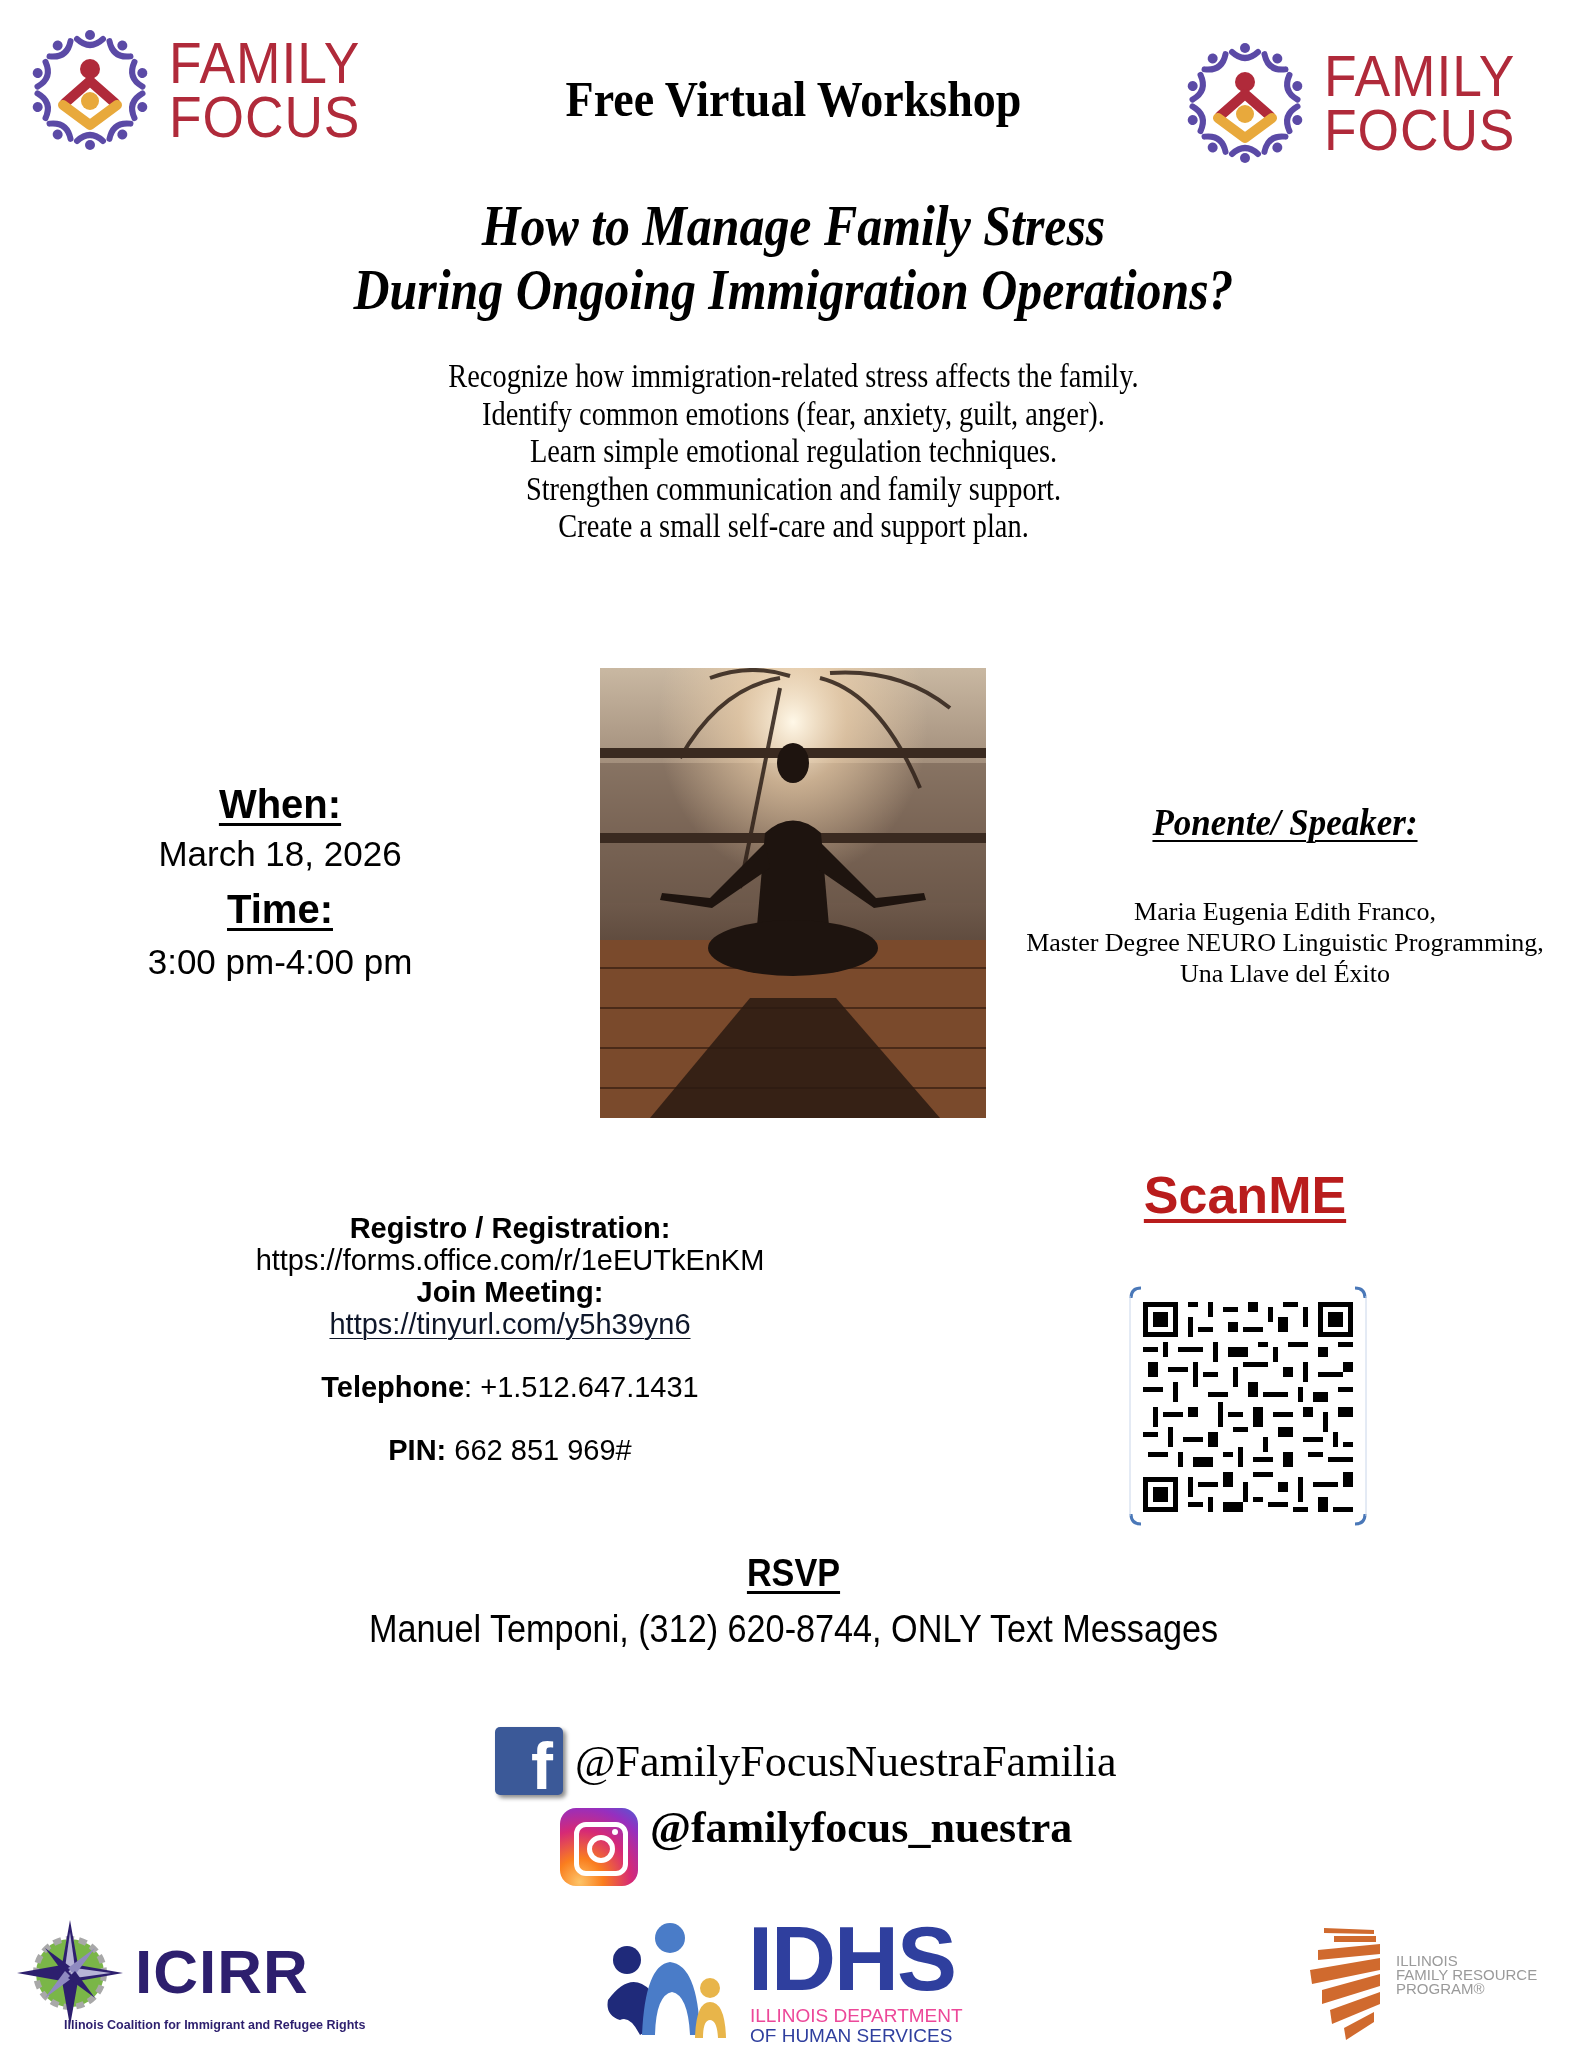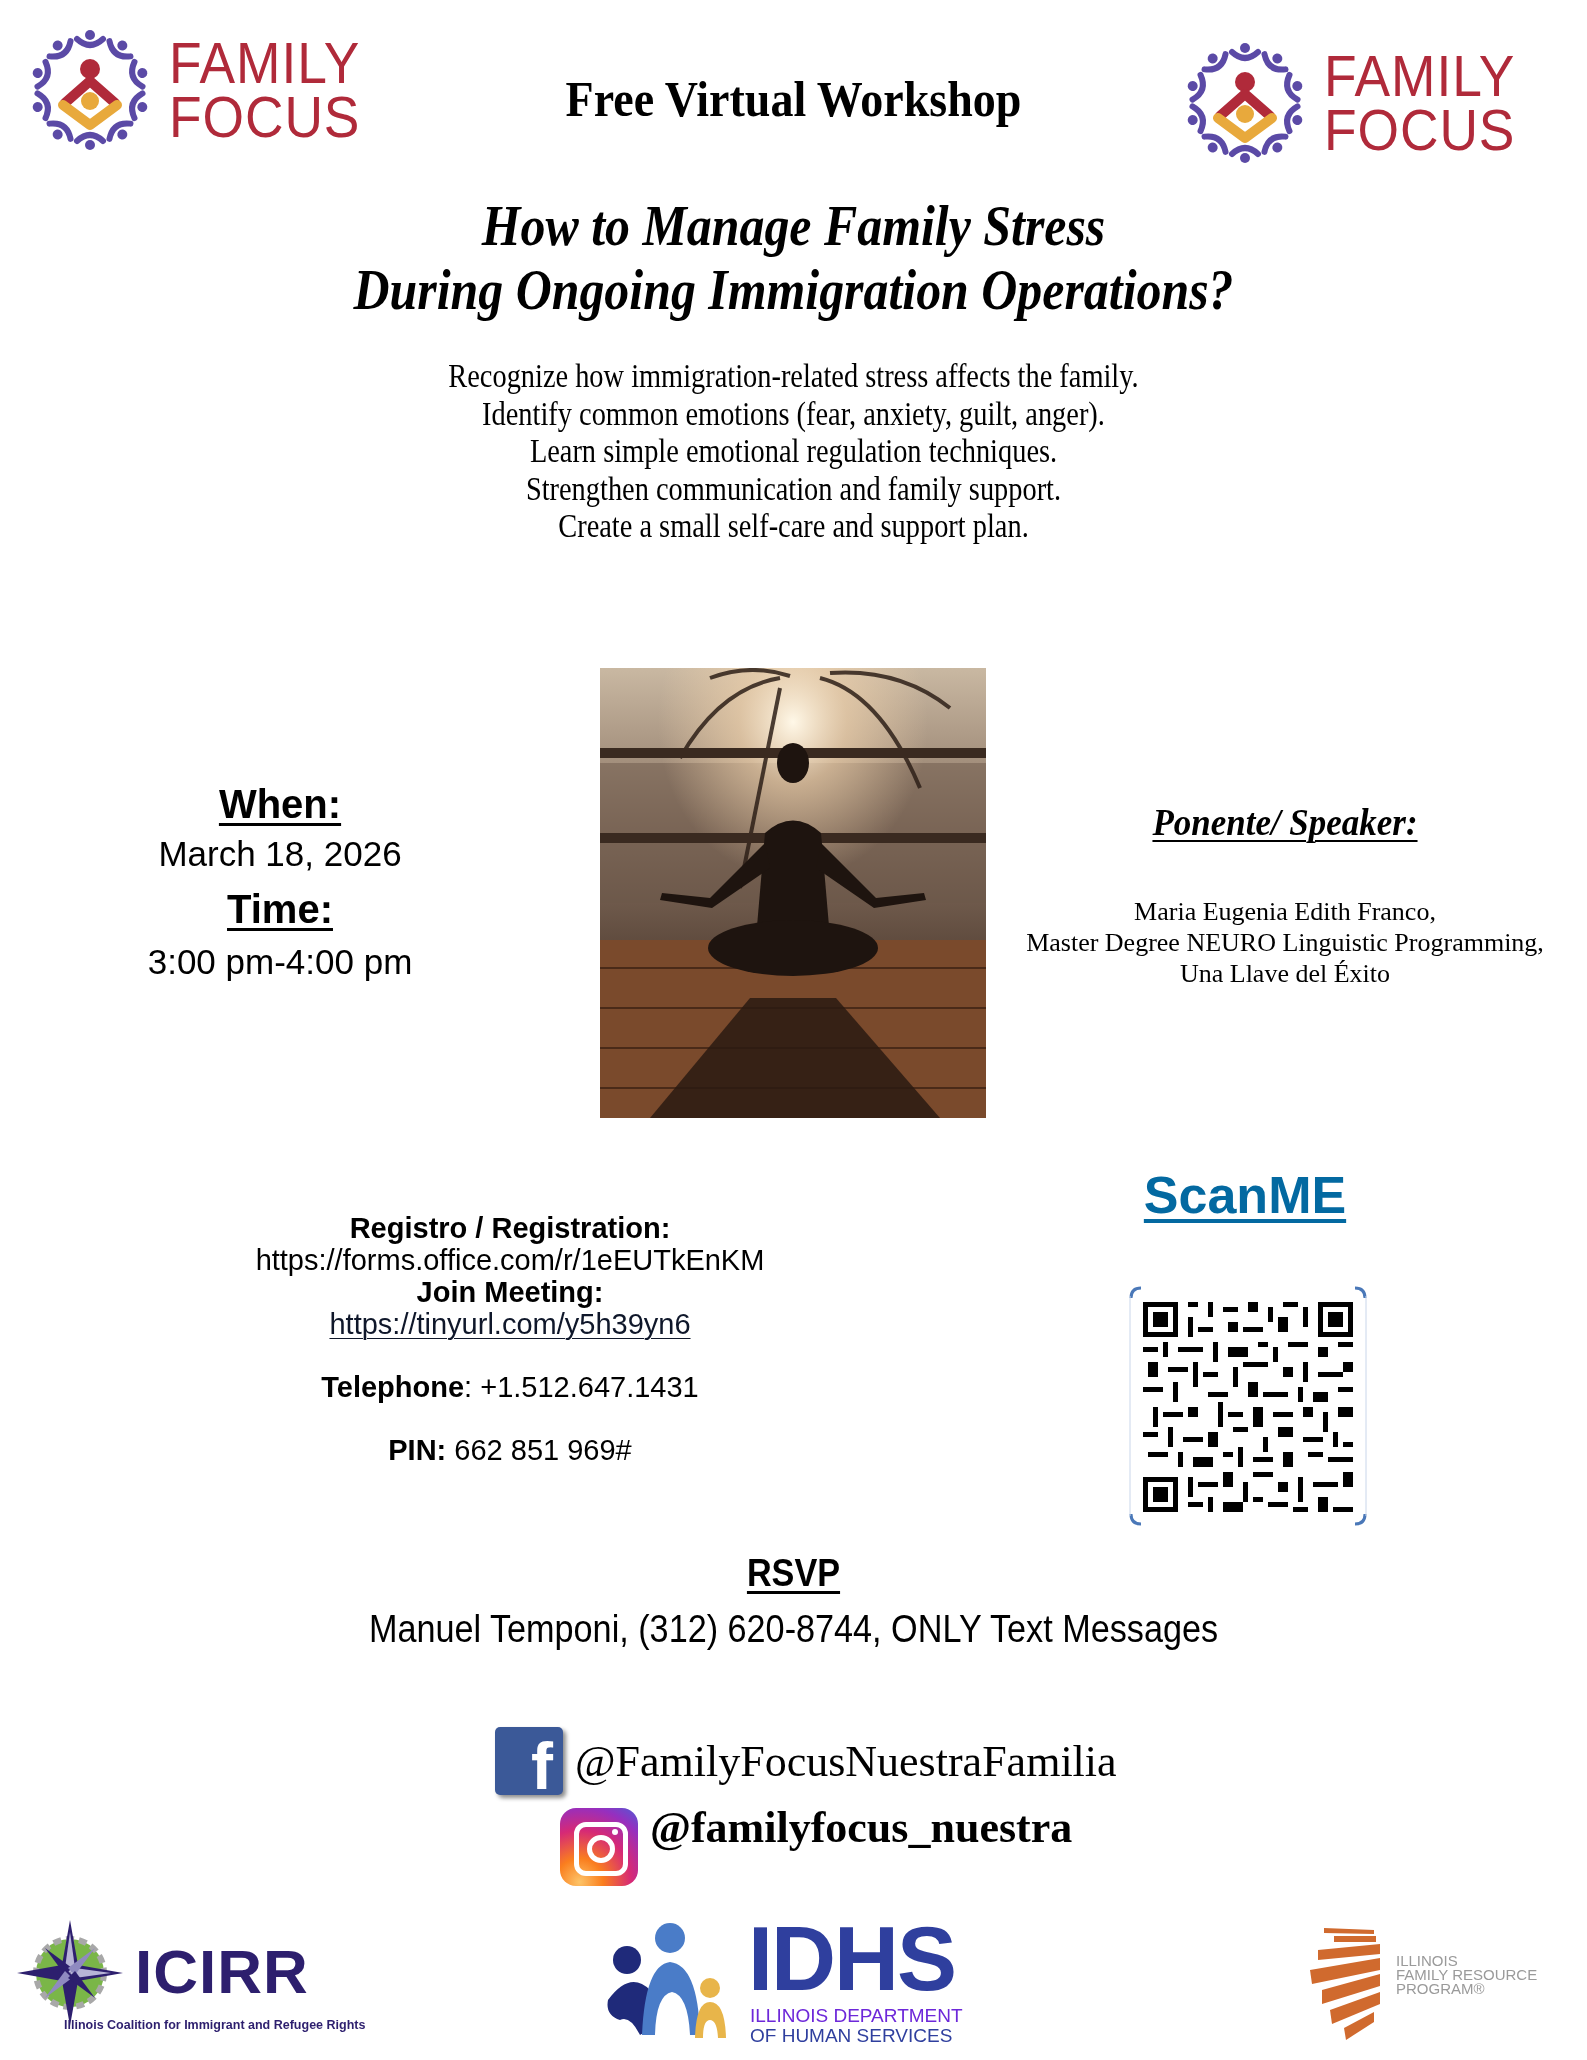--- a/index.html
+++ b/index.html
@@ -25,21 +25,21 @@
   .val { font-family:"Liberation Sans","DejaVu Sans",sans-serif; font-size:35px; }
 
   .speaker-block { left:990px; width:590px; top:800px; }
   .speaker-title { font-size:38px; font-weight:bold; font-style:italic; text-decoration:underline; text-decoration-thickness:2px; text-underline-offset:5px; transform:scaleX(0.92); }
   .speaker-line { font-size:26px; line-height:31px; }
 
   .reg-block { left:200px; width:620px; top:1212px; font-family:"Liberation Sans","DejaVu Sans",sans-serif; font-size:29px; line-height:32px; }
   .reg-block b { font-weight:bold; }
   .link-u { text-decoration:underline; text-decoration-thickness:1px; text-underline-offset:4px; color:#0f172a; }
 
-  .scanme { left:1100px; width:290px; top:1165px; color:#0369a1; font-family:"Liberation Sans","DejaVu Sans",sans-serif; font-weight:bold; font-size:52px; text-decoration:underline; text-decoration-thickness:4px; text-underline-offset:6px; }
+  .scanme { left:1100px; width:290px; top:1165px; color:#b91c1c; font-family:"Liberation Sans","DejaVu Sans",sans-serif; font-weight:bold; font-size:52px; text-decoration:underline; text-decoration-thickness:4px; text-underline-offset:6px; }
   .qr-frame { left:1127px; top:1286px; width:242px; height:240px; }
 
   .rsvp-title { left:0; width:1587px; top:1552px; font-family:"Liberation Sans","DejaVu Sans",sans-serif; font-weight:bold; font-size:38px; text-decoration:underline; text-decoration-thickness:3px; text-underline-offset:5px; transform:scaleX(0.9); }
   .rsvp-line { left:0; width:1587px; top:1608px; font-family:"Liberation Sans","DejaVu Sans",sans-serif; font-size:38px; transform:scaleX(0.9); }
 
   .social-row { position:absolute; display:flex; align-items:center; }
   .social-text { font-family:"Liberation Serif","DejaVu Serif",serif; font-size:44px; margin-left:12px; }
   .fb-icon { width:68px; height:68px; background:#3b5998; border-radius:5px; box-shadow:3px 3px 4px rgba(0,0,0,0.45); position:relative; }
   .ig-icon { width:78px; height:78px; border-radius:16px; background:radial-gradient(circle at 25% 95%, #fdc468 0%, #fa7e1e 25%, #d62976 55%, #962fbf 80%, #4f5bd5 100%); position:relative; }
 
@@ -345,21 +345,21 @@
 <div class="footer-logo" style="left:600px; top:1920px; width:400px; height:130px;">
   <svg width="130" height="120" viewBox="0 0 130 120" style="position:absolute; left:0; top:0;">
     <circle cx="27" cy="40" r="14" fill="#1f2a7a"></circle>
     <path d="M8 80 Q30 50 50 70 Q60 105 40 115 Q30 95 20 100 Q5 95 8 80 Z" fill="#1f2a7a"></path>
     <circle cx="70" cy="18" r="15" fill="#4a7cc8"></circle>
     <path d="M42 115 Q45 45 70 42 Q98 45 100 115 L90 115 Q88 75 72 72 Q56 75 55 115 Z" fill="#4a7cc8"></path>
     <circle cx="110" cy="68" r="10" fill="#e8b54a"></circle>
     <path d="M95 118 Q96 82 110 82 Q125 82 126 118 L118 118 Q117 100 110 100 Q103 100 103 118 Z" fill="#e8b54a"></path>
   </svg>
   <div class="sans" style="position:absolute; left:148px; top:-6px; font-size:90px; font-weight:bold; color:#2f3f9e; line-height:90px; letter-spacing:-2px;">IDHS</div>
-  <div class="sans" style="position:absolute; left:150px; top:86px; font-size:19px; color:#6d28d9; line-height:19px;">ILLINOIS DEPARTMENT</div>
+  <div class="sans" style="position:absolute; left:150px; top:86px; font-size:19px; color:#ec4899; line-height:19px;">ILLINOIS DEPARTMENT</div>
   <div class="sans" style="position:absolute; left:150px; top:106px; font-size:19px; color:#2f3f9e; line-height:19px;">OF HUMAN SERVICES</div>
 </div>
 
 <div class="footer-logo" style="left:1310px; top:1928px; width:270px; height:115px;">
   <svg width="80" height="112" viewBox="0 0 80 112" style="position:absolute; left:0; top:0;">
     <g fill="#d06a2e">
       <polygon points="14,0 64,2 64,6 14,5"></polygon>
       <polygon points="24,8 66,8 66,14 24,14"></polygon>
       <polygon points="8,22 70,16 70,26 8,32"></polygon>
       <polygon points="0,42 70,30 70,42 2,56"></polygon>

